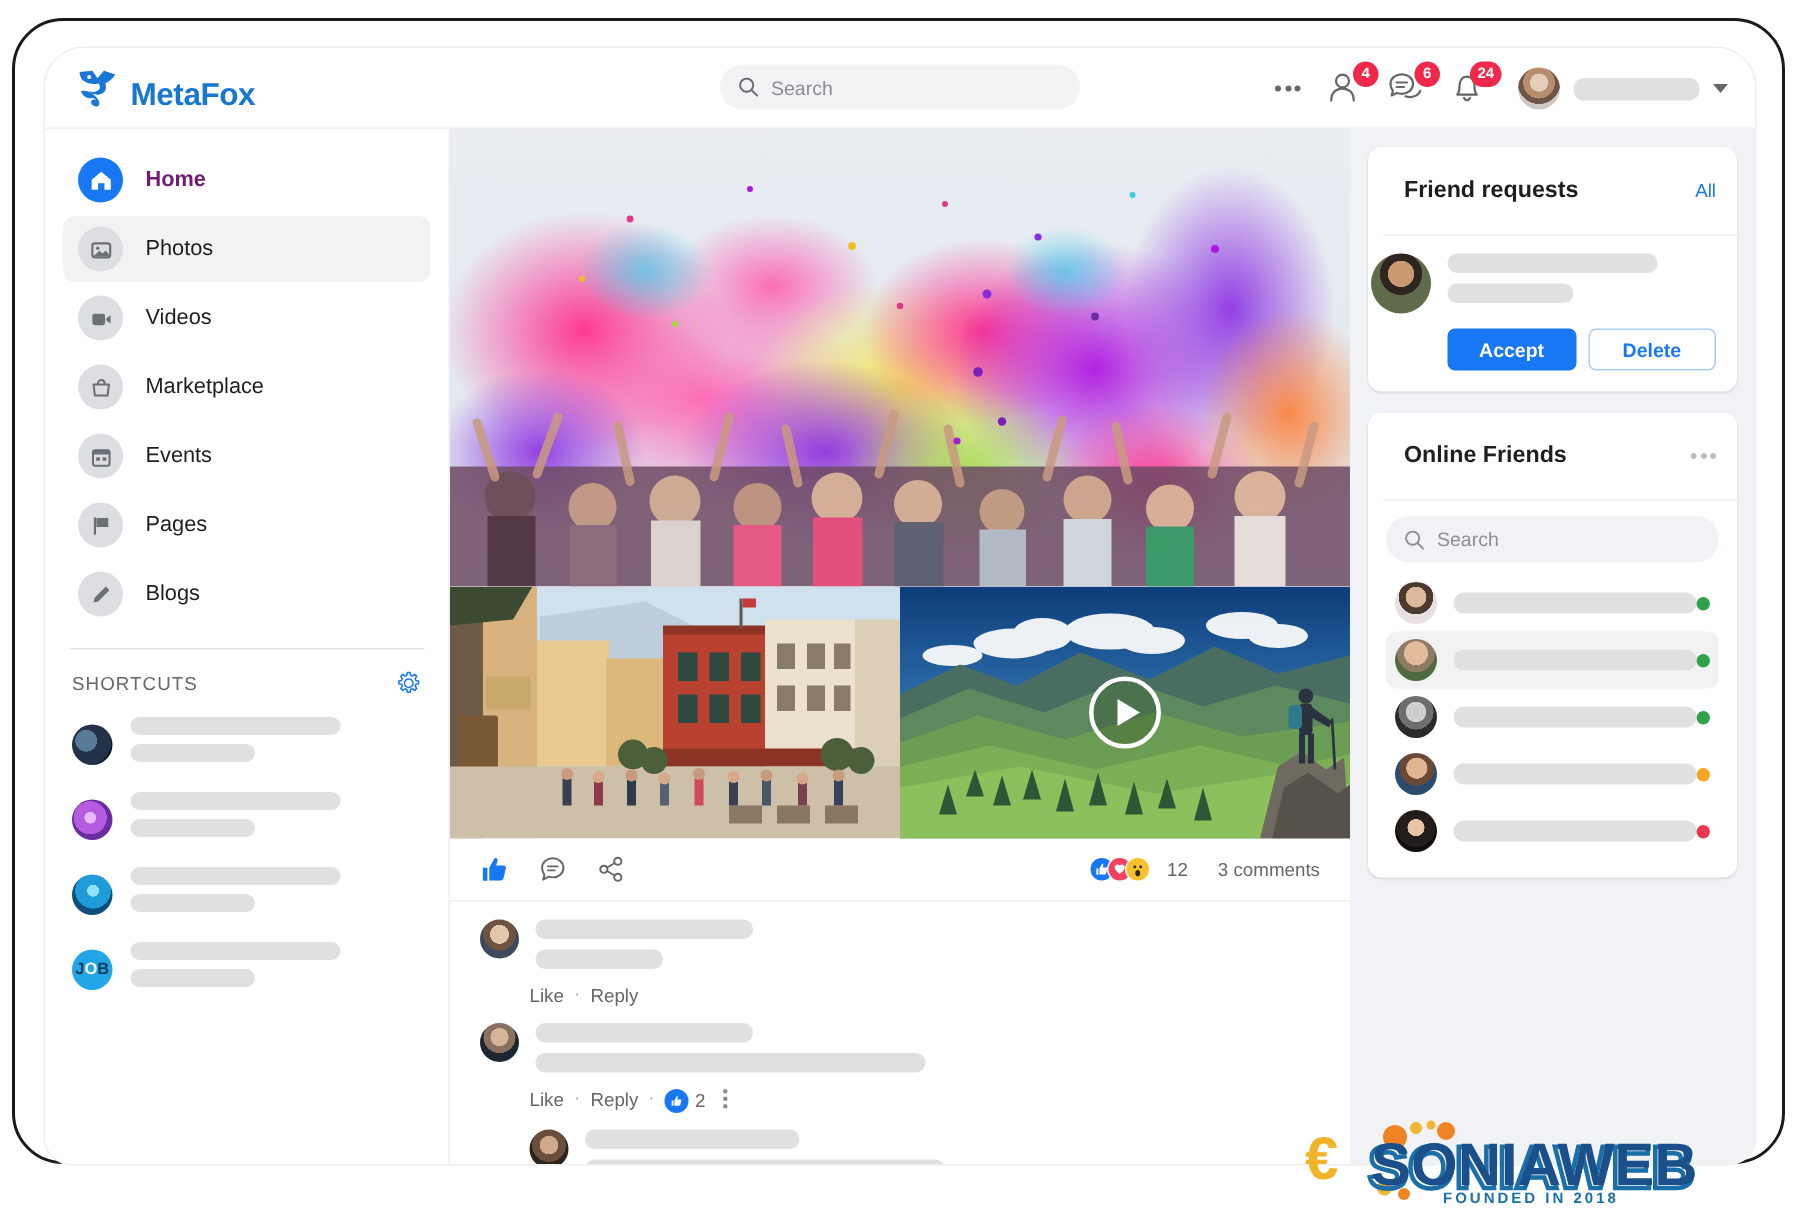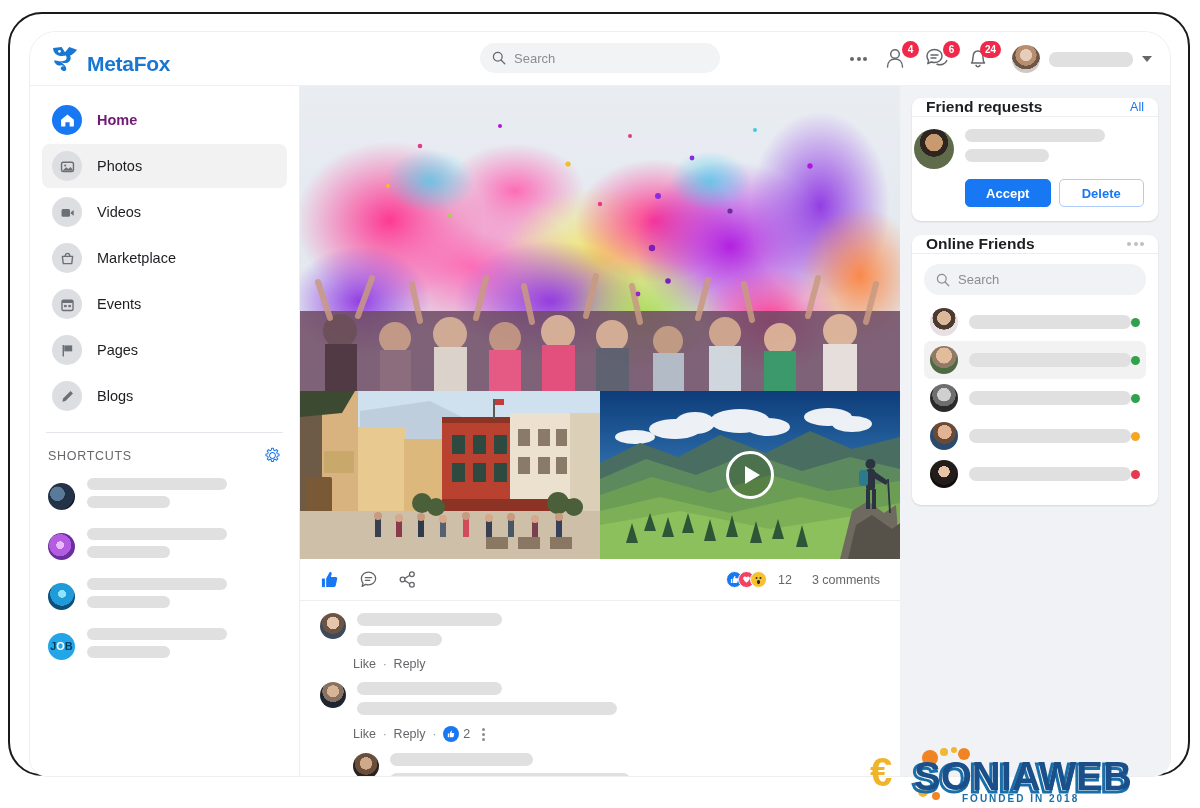--- a/index.html
+++ b/index.html
@@ -154,42 +154,42 @@
   .rx-like { background: #1877f2; color: #fff; }
   .rx-love { background: #f3425f; color: #fff; }
   .rx-wow  { background: #f7c12e; }
   .react-count { font-size: 12.5px; color: #65676b; margin-left: 5px; }
   .comment-count { font-size: 12.5px; color: #65676b; margin-left: 14px; cursor: pointer; }
 
   .comments { padding: 12px 20px 0 20px; }
   .cmt { display: flex; margin-bottom: 4px; }
   .cmt-body { margin-left: 11px; flex: 1; }
   .cmt-body .skel { margin-bottom: 7px; }
-  .cmt-actions { display: flex; align-items: center; gap: 7px; padding-left: 33px; margin-bottom: 11px; }
+  .cmt-actions { display: flex; align-items: flex-start; gap: 7px; padding-left: 33px; margin-bottom: 11px; }
   .cmt-act { font-size: 12.5px; color: #65676b; cursor: pointer; }
   .cmt-dot { font-size: 11px; color: #8a8d91; }
   .like-pill { display: flex; align-items: center; gap: 4px; }
   .like-circle {
     width: 16px; height: 16px; border-radius: 50%; background: #1877f2; color: #fff;
     font-size: 9px; display: flex; align-items: center; justify-content: center;
   }
   .like-num { font-size: 12.5px; color: #65676b; }
   .dots-v { display: flex; flex-direction: column; gap: 2px; margin-left: 5px; cursor: pointer; }
   .dots-v i { width: 3px; height: 3px; border-radius: 50%; background: #8a8d91; display: block; }
   .cmt.nested { margin-left: 33px; }
 
   
   #rightcol {
     width: 270px; flex: none; background: #f0f2f5;
     padding: 12px 12px 0 12px; position: relative;
   }
   .card { background: #fff; border-radius: 9px; box-shadow: 0 1px 2px rgba(0,0,0,0.12); margin-bottom: 14px; }
   .card-head {
     display: flex; align-items: center; justify-content: space-between;
-    padding: 0 14px; border-bottom: 1px solid #eceef0;
+    padding: 20px 14px; border-bottom: 1px solid #eceef0; margin-left: 10px;
   }
   .card-title { font-size: 15.5px; font-weight: bold; color: #1c1e21; }
   .card-link { font-size: 12.5px; color: #1877f2; cursor: pointer; }
   .fr-body { padding: 12px 14px 14px 2px; }
   .fr-row { display: flex; align-items: center; }
   .fr-lines { margin-left: 11px; flex: 1; }
   .fr-lines .skel { margin-bottom: 7px; }
   .fr-btns { display: flex; gap: 8px; margin-top: 10px; padding-left: 51px; }
   .btn {
     flex: 1; height: 28px; border-radius: 5px;

